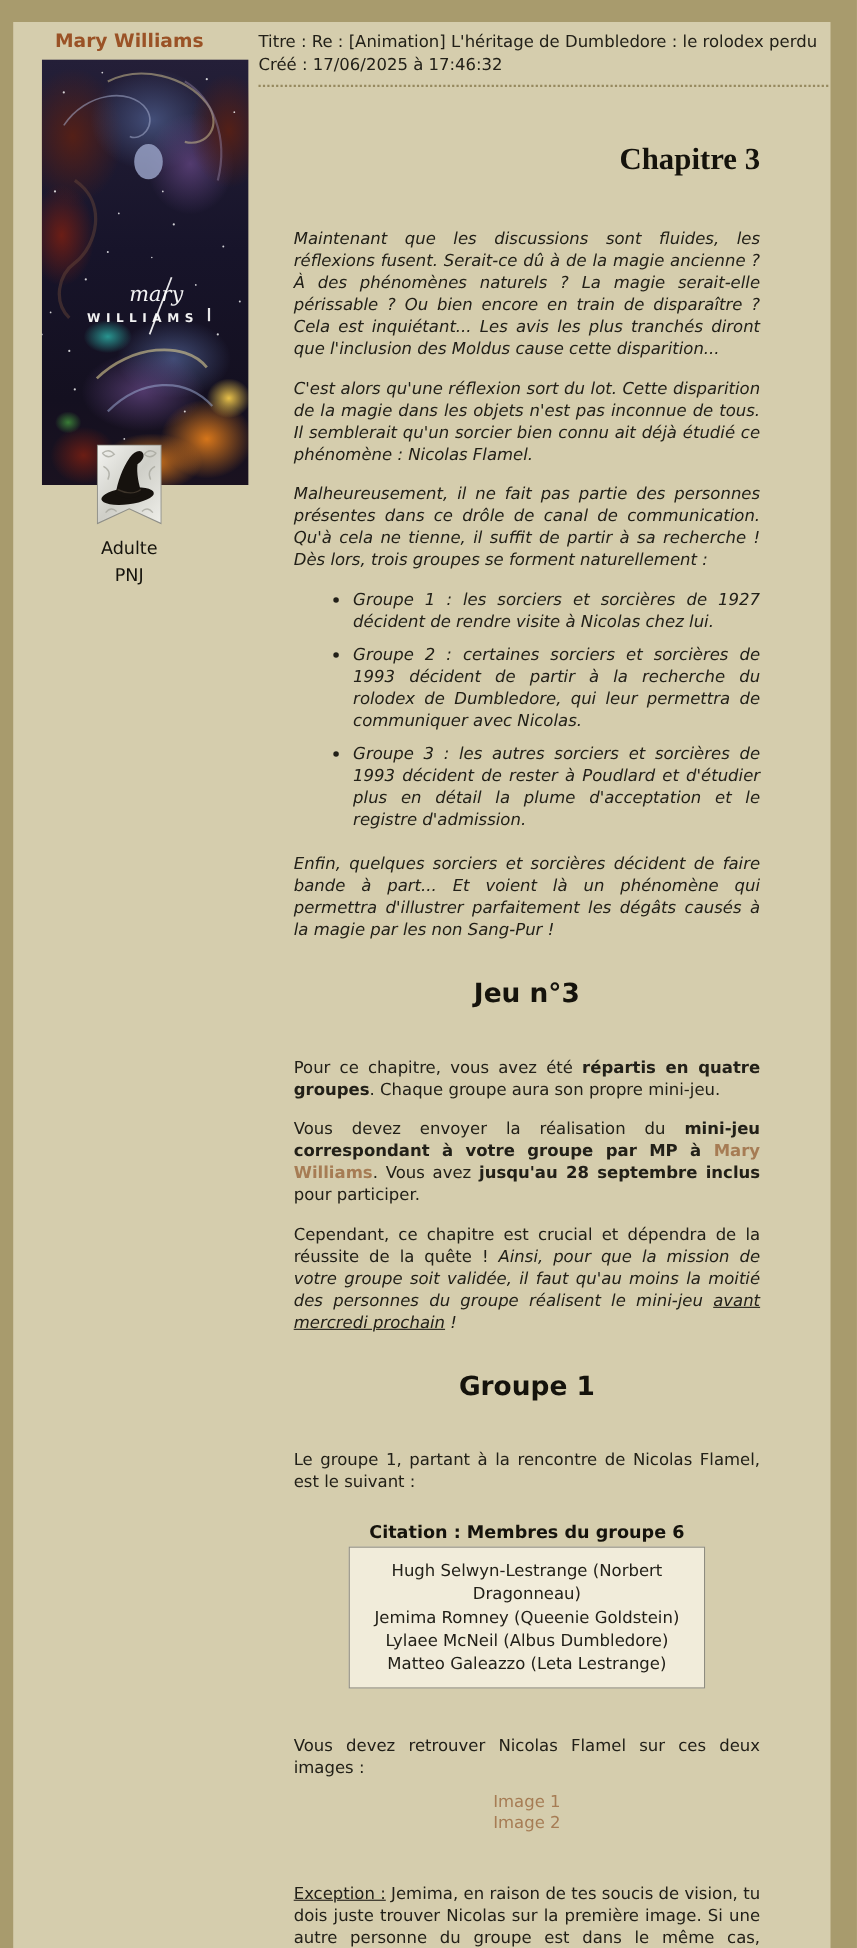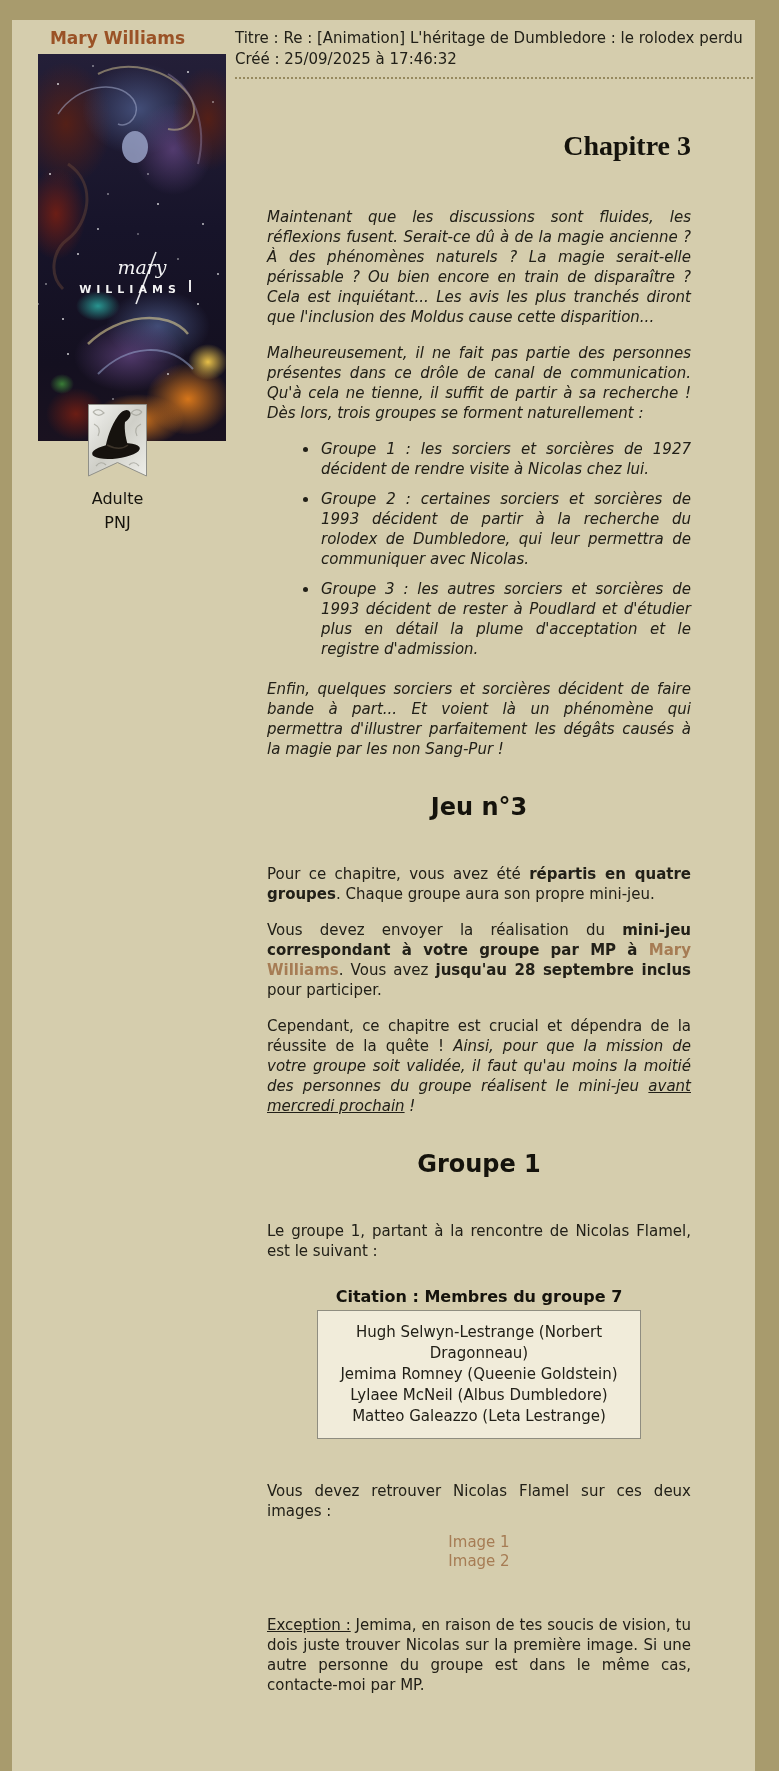--- a/index.html
+++ b/index.html
@@ -176,40 +176,41 @@
         </svg>
       </div>
 
       <div class="rank first">Adulte</div>
       <div class="rank second">PNJ</div>
     </div>
 
     <div class="main-col">
       <div class="phead">
         <div>Titre : Re : [Animation] L'héritage de Dumbledore : le rolodex perdu</div>
-        <div>Créé : 25/09/2025 à 17:46:32</div>
+        <div>Créé : 17/06/2025 à 17:46:32</div>
       </div>
       <div class="pbody" id="pbody">
           <div class="hd1">Chapitre 3</div>
           <div class="para it"><span>Maintenant que les discussions sont fluides, les réflexions fusent. Serait-ce dû à de la magie ancienne ? À des phénomènes naturels ? La magie serait-elle périssable ? Ou bien encore en train de disparaître ? Cela est inquiétant... Les avis les plus tranchés diront que l'inclusion des Moldus cause cette disparition...</span></div>
+          <div class="para it"><span>C'est alors qu'une réflexion sort du lot. Cette disparition de la magie dans les objets n'est pas inconnue de tous. Il semblerait qu'un sorcier bien connu ait déjà étudié ce phénomène : Nicolas Flamel.</span></div>
           <div class="para it"><span>Malheureusement, il ne fait pas partie des personnes présentes dans ce drôle de canal de communication. Qu'à cela ne tienne, il suffit de partir à sa recherche ! Dès lors, trois groupes se forment naturellement :</span></div>
           <ul class="blist">
             <li>Groupe 1 : les sorciers et sorcières de 1927 décident de rendre visite à Nicolas chez lui.</li>
             <li>Groupe 2 : certaines sorciers et sorcières de 1993 décident de partir à la recherche du rolodex de Dumbledore, qui leur permettra de communiquer avec Nicolas.</li>
             <li>Groupe 3 : les autres sorciers et sorcières de 1993 décident de rester à Poudlard et d'étudier plus en détail la plume d'acceptation et le registre d'admission.</li>
           </ul>
           <div class="para it"><span>Enfin, quelques sorciers et sorcières décident de faire bande à part... Et voient là un phénomène qui permettra d'illustrer parfaitement les dégâts causés à la magie par les non Sang-Pur !</span></div>
           <div class="hd2">Jeu n°3</div>
           <div class="para"><span>Pour ce chapitre, vous avez été </span><span class="b">répartis en quatre groupes</span><span>. Chaque groupe aura son propre mini-jeu.</span></div>
           <div class="para"><span>Vous devez envoyer la réalisation du </span><span class="b">mini-jeu correspondant à votre groupe par MP à </span><a class="plink b" href="#">Mary Williams</a><span>. Vous avez </span><span class="b">jusqu'au 28 septembre inclus</span><span> pour participer.</span></div>
           <div class="para"><span>Cependant, ce chapitre est crucial et dépendra de la réussite de la quête ! </span><span class="i">Ainsi, pour que la mission de votre groupe soit validée, il faut qu'au moins la moitié des personnes du groupe réalisent le mini-jeu </span><span class="i u">avant mercredi prochain</span><span class="i"> !</span></div>
           <div class="hd2">Groupe 1</div>
           <div class="para"><span>Le groupe 1, partant à la rencontre de Nicolas Flamel, est le suivant :</span></div>
           <div class="qwrap">
-            <div class="qhead">Citation : Membres du groupe 7</div>
+            <div class="qhead">Citation : Membres du groupe 6</div>
             <div class="qbox">
               <div>Hugh Selwyn-Lestrange (Norbert Dragonneau)</div>
               <div>Jemima Romney (Queenie Goldstein)</div>
               <div>Lylaee McNeil (Albus Dumbledore)</div>
               <div>Matteo Galeazzo (Leta Lestrange)</div>
             </div>
           </div>
           <div class="para"><span>Vous devez retrouver Nicolas Flamel sur ces deux images :</span></div>
           <div class="clinks">
             <a href="#">Image 1</a>

